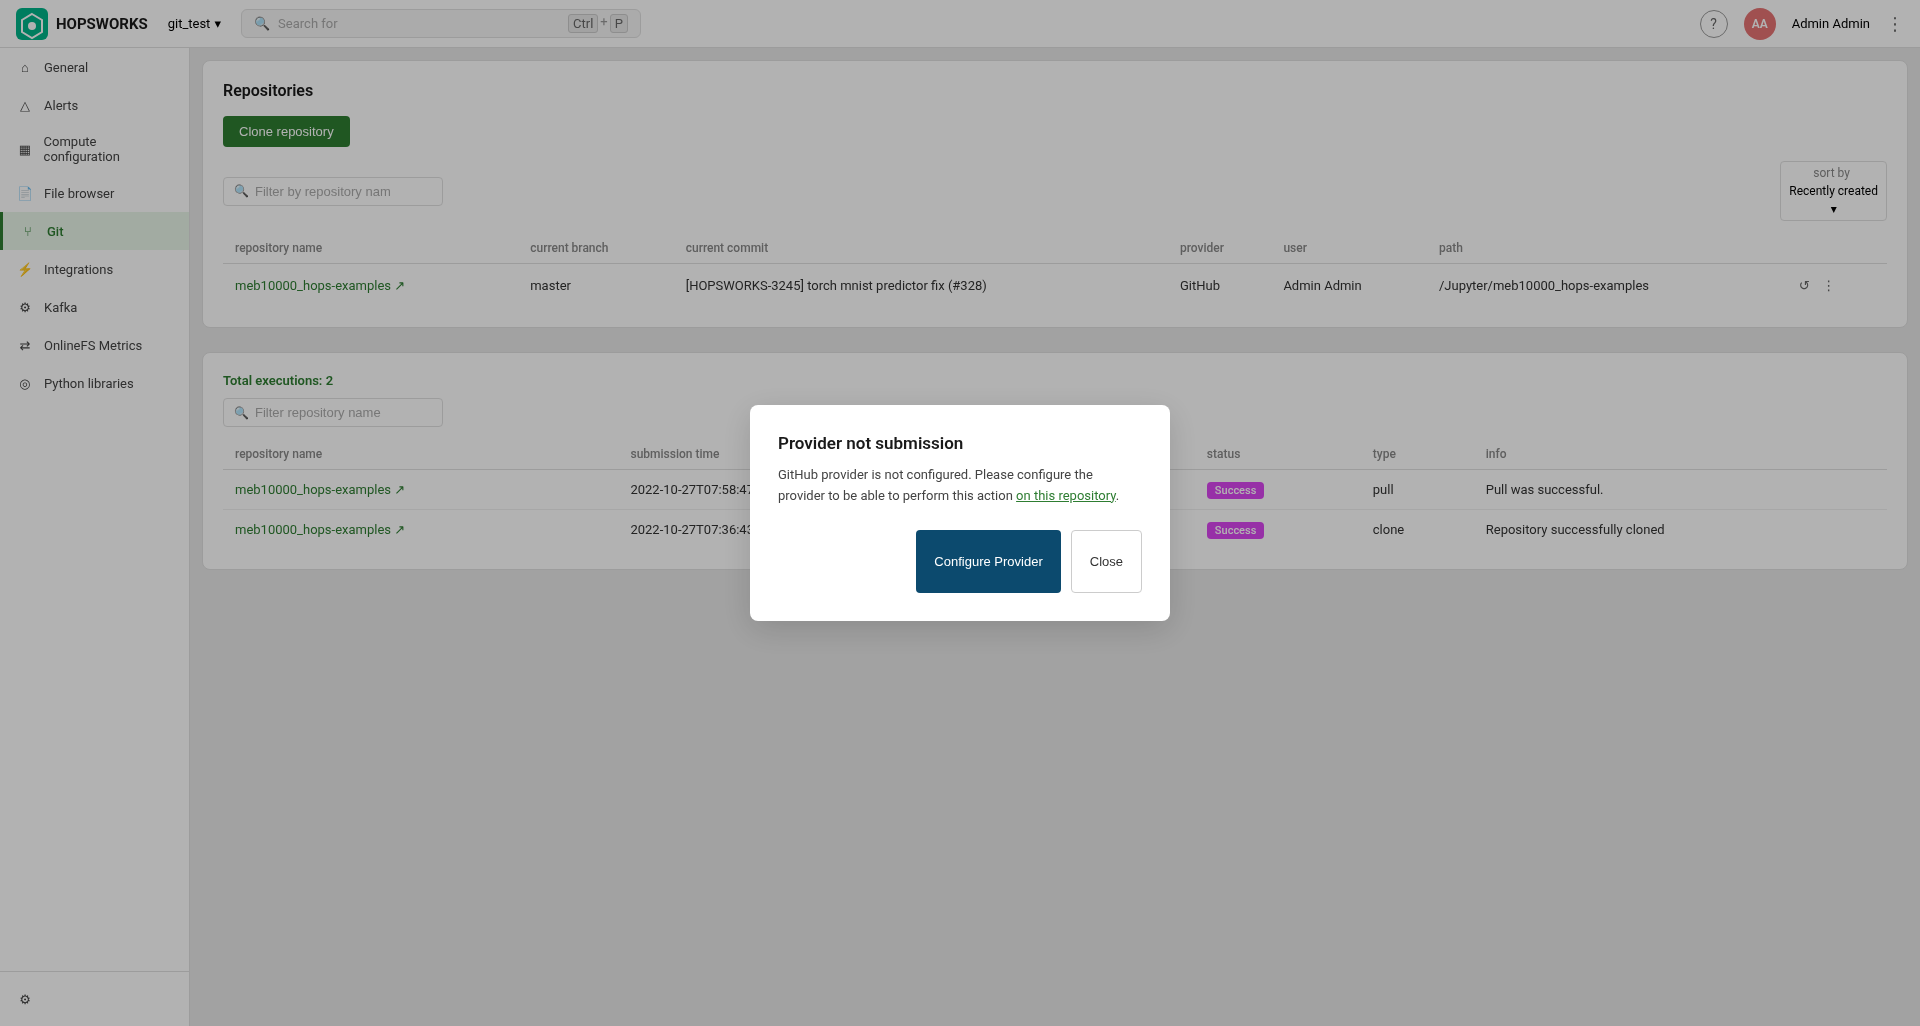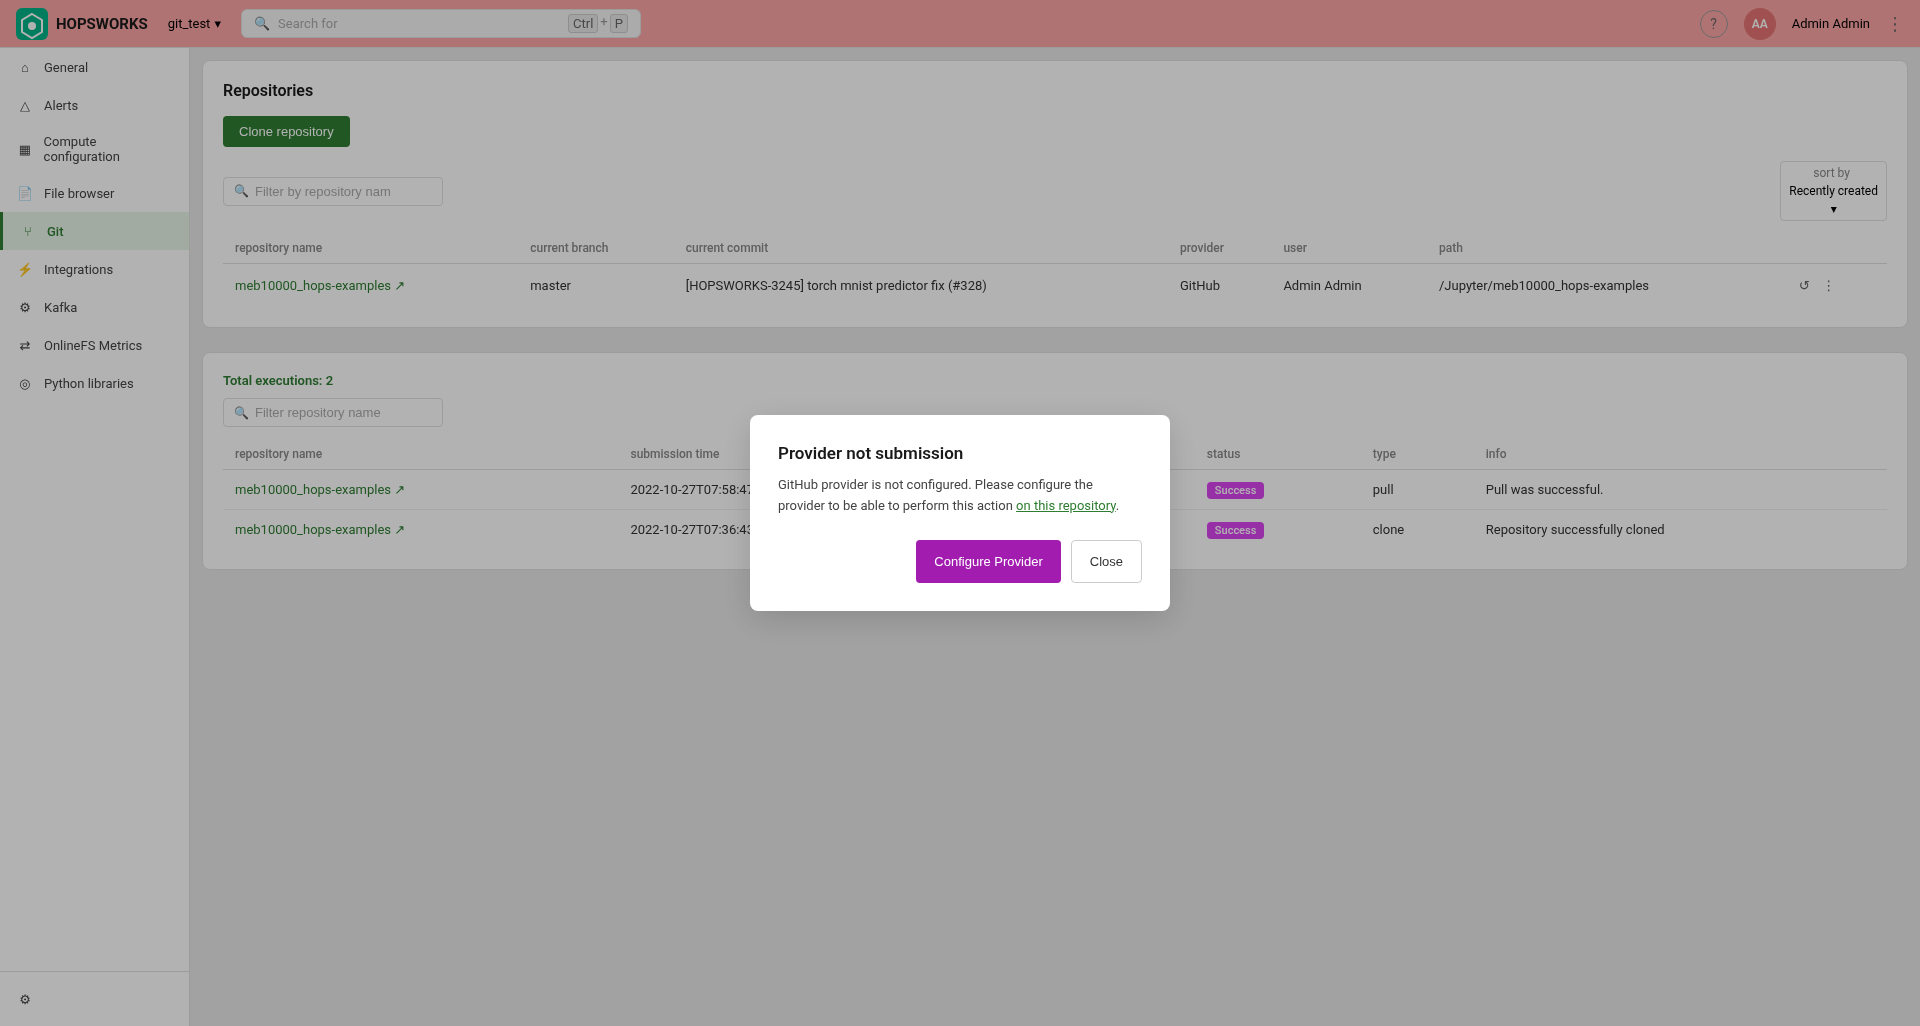--- a/index.html
+++ b/index.html
@@ -1,19 +1,19 @@
 <!DOCTYPE html>
 <html><head>
   <meta charset="utf-8">
   <style>
     * { box-sizing: border-box; margin: 0; padding: 0; }
     body { font-family: -apple-system, BlinkMacSystemFont, 'Segoe UI', Roboto, sans-serif; background: #e8e8e8; display: flex; flex-direction: column; height: 100vh; overflow: hidden; font-size: 13px; }
 
     
-    .topbar { display: flex; align-items: center; background: #fca5a5; height: 48px; padding: 0 16px; border-bottom: 1px solid #e0e0e0; z-index: 100; gap: 12px; }
+    .topbar { display: flex; align-items: center; background: #ffffff; height: 48px; padding: 0 16px; border-bottom: 1px solid #e0e0e0; z-index: 100; gap: 12px; }
     .topbar-logo { display: flex; align-items: center; gap: 8px; font-weight: 700; font-size: 15px; color: #1a1a1a; min-width: 120px; }
     .logo-icon { width: 32px; height: 32px; }
     .topbar-project { display: flex; align-items: center; gap: 4px; cursor: pointer; padding: 4px 8px; border-radius: 4px; }
     .topbar-search { display: flex; align-items: center; gap: 8px; background: #f5f5f5; border: 1px solid #e0e0e0; border-radius: 6px; padding: 4px 12px; flex: 1; max-width: 400px; color: #999; font-size: 13px; }
     .topbar-search-shortcut { margin-left: auto; display: flex; gap: 2px; }
     .kbd { background: #e8e8e8; border: 1px solid #ccc; border-radius: 3px; padding: 1px 4px; font-size: 13px; color: #666; }
     .topbar-right { margin-left: auto; display: flex; align-items: center; gap: 16px; }
     .topbar-help { width: 28px; height: 28px; border-radius: 50%; border: 1.5px solid #999; display: flex; align-items: center; justify-content: center; color: #666; cursor: pointer; font-size: 14px; }
     .topbar-avatar { width: 32px; height: 32px; border-radius: 50%; background: #e57373; display: flex; align-items: center; justify-content: center; color: #fff; font-weight: 600; font-size: 12px; }
     .topbar-dots { color: #666; font-size: 18px; cursor: pointer; }
@@ -57,21 +57,21 @@
     .row-actions { display: flex; gap: 4px; align-items: center; }
     .icon-btn { background: none; border: none; cursor: pointer; color: #666; padding: 2px 4px; border-radius: 3px; }
 
     
     .overlay { position: fixed; top: 0; left: 0; width: 100%; height: 100%; background: rgba(0,0,0,0.3); z-index: 200; display: flex; align-items: center; justify-content: center; }
     .dialog { background: #fff; border-radius: 8px; padding: 28px; width: 420px; box-shadow: 0 8px 32px rgba(0,0,0,0.15); }
     .dialog-title { font-size: 17px; font-weight: 600; color: #1a1a1a; margin-bottom: 12px; }
     .dialog-body { font-size: 13px; color: #444; line-height: 1.6; margin-bottom: 24px; }
     .dialog-body a { color: #2e7d32; text-decoration: underline; cursor: pointer; }
     .dialog-actions { display: flex; gap: 10px; justify-content: flex-end; }
-    .btn-dialog-primary { background: #a21caf; color: #fff; border: none; padding: 14px 18px; border-radius: 4px; cursor: pointer; font-size: 13px; font-weight: 500; }
+    .btn-dialog-primary { background: #0c4a6e; color: #fff; border: none; padding: 24px 18px; border-radius: 4px; cursor: pointer; font-size: 13px; font-weight: 500; }
     .btn-dialog-outline { background: #fff; color: #333; border: 1px solid #ccc; padding: 8px 18px; border-radius: 4px; cursor: pointer; font-size: 13px; }
 
     
     .exec-total { font-size: 13px; color: #444; margin-bottom: 10px; }
     .exec-total span { color: #2e7d32; font-weight: 600; }
   </style>
 </head>
 <body>
 
 <div class="topbar">

